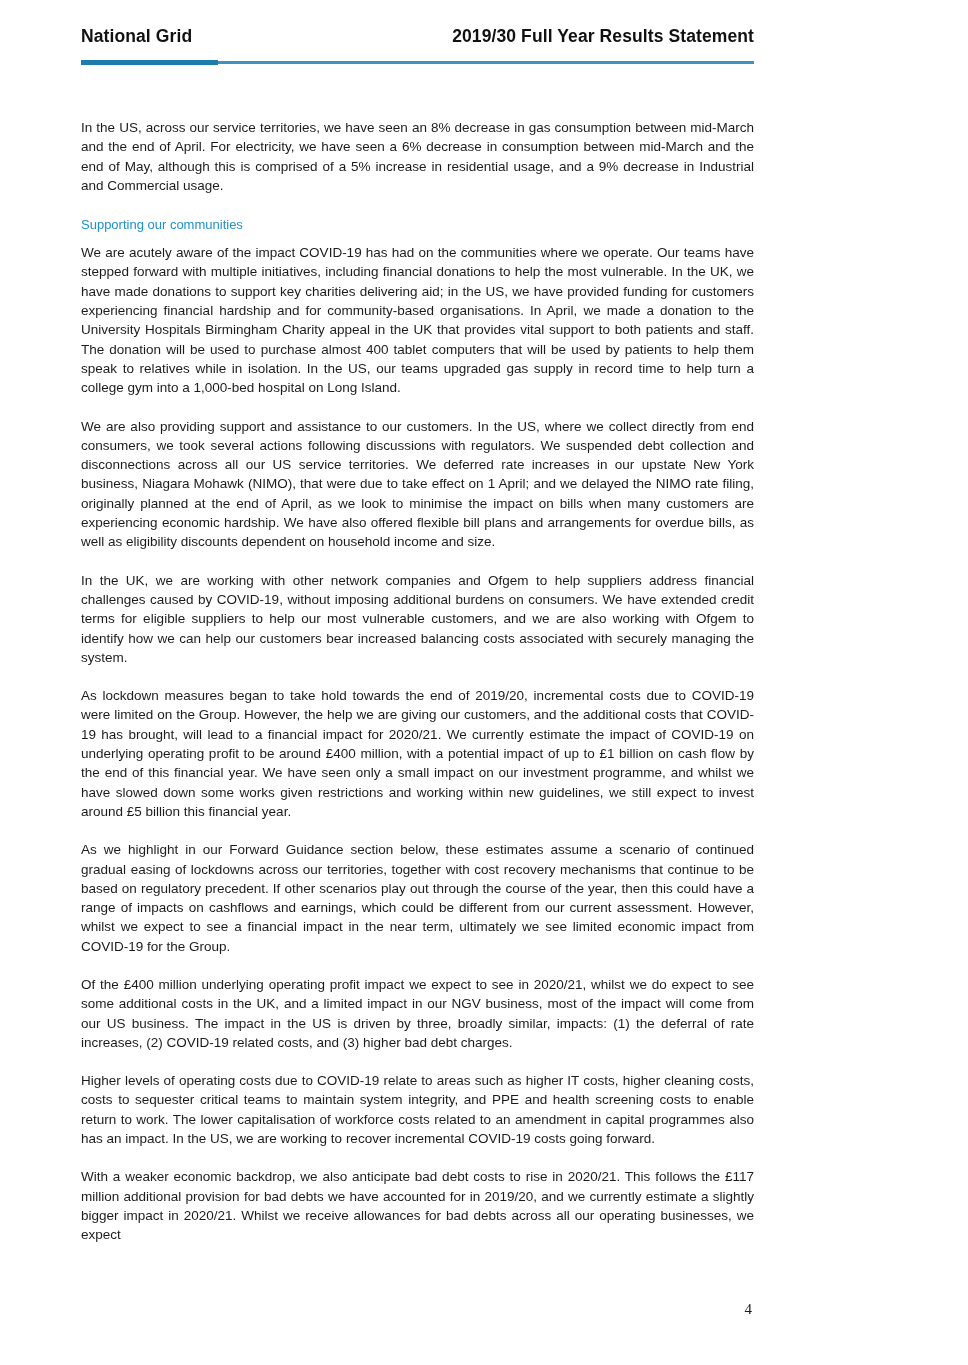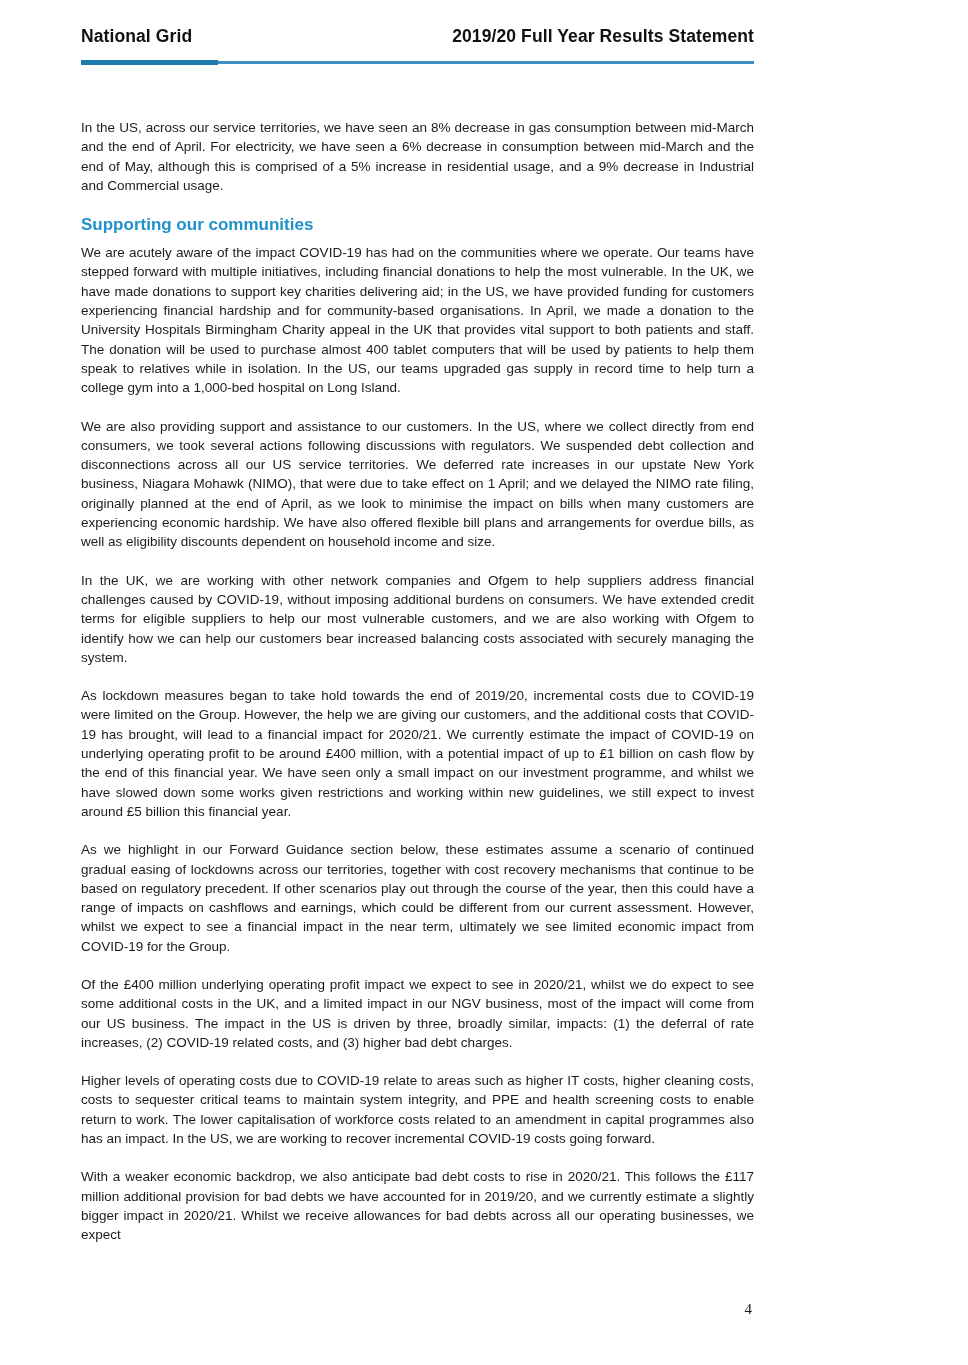--- a/index.html
+++ b/index.html
@@ -52,22 +52,22 @@
     margin-top: 53px;
   }
   .doc-body p {
     font-size: 13.5px;
     line-height: 19.3px;
     text-align: justify;
     margin: 0 0 19px 0;
     color: #1c1c1c;
   }
   .doc-body h2 {
-    font-size: 17px;
-    font-weight: 700;
+    font-size: 13px;
+    font-weight: 400;
     line-height: 22px;
     color: var(--heading-blue, #2191c9);
     margin: 0 0 7px 0;
     text-align: left;
   }
   .page-footer {
     position: absolute;
     right: 81px;
     bottom: 47px;
   }
@@ -77,21 +77,21 @@
     color: #1c1c1c;
   }
 </style>
 </head>
 <body>
 
 <div class="page">
 
   <div class="header-row">
     <div class="header-title">National Grid</div>
-    <div class="header-title">2019/20 Full Year Results Statement</div>
+    <div class="header-title">2019/30 Full Year Results Statement</div>
   </div>
 
   <div class="header-rule">
     <div class="rule-thick"></div>
     <div class="rule-thin"></div>
   </div>
 
   <div class="doc-body">
     <p>In the US, across our service territories, we have seen an 8% decrease in gas consumption between mid-March and the end of April. For electricity, we have seen a 6% decrease in consumption between mid-March and the end of May, although this is comprised of a 5% increase in residential usage, and a 9% decrease in Industrial and Commercial usage.</p>
     <h2>Supporting our communities</h2>

